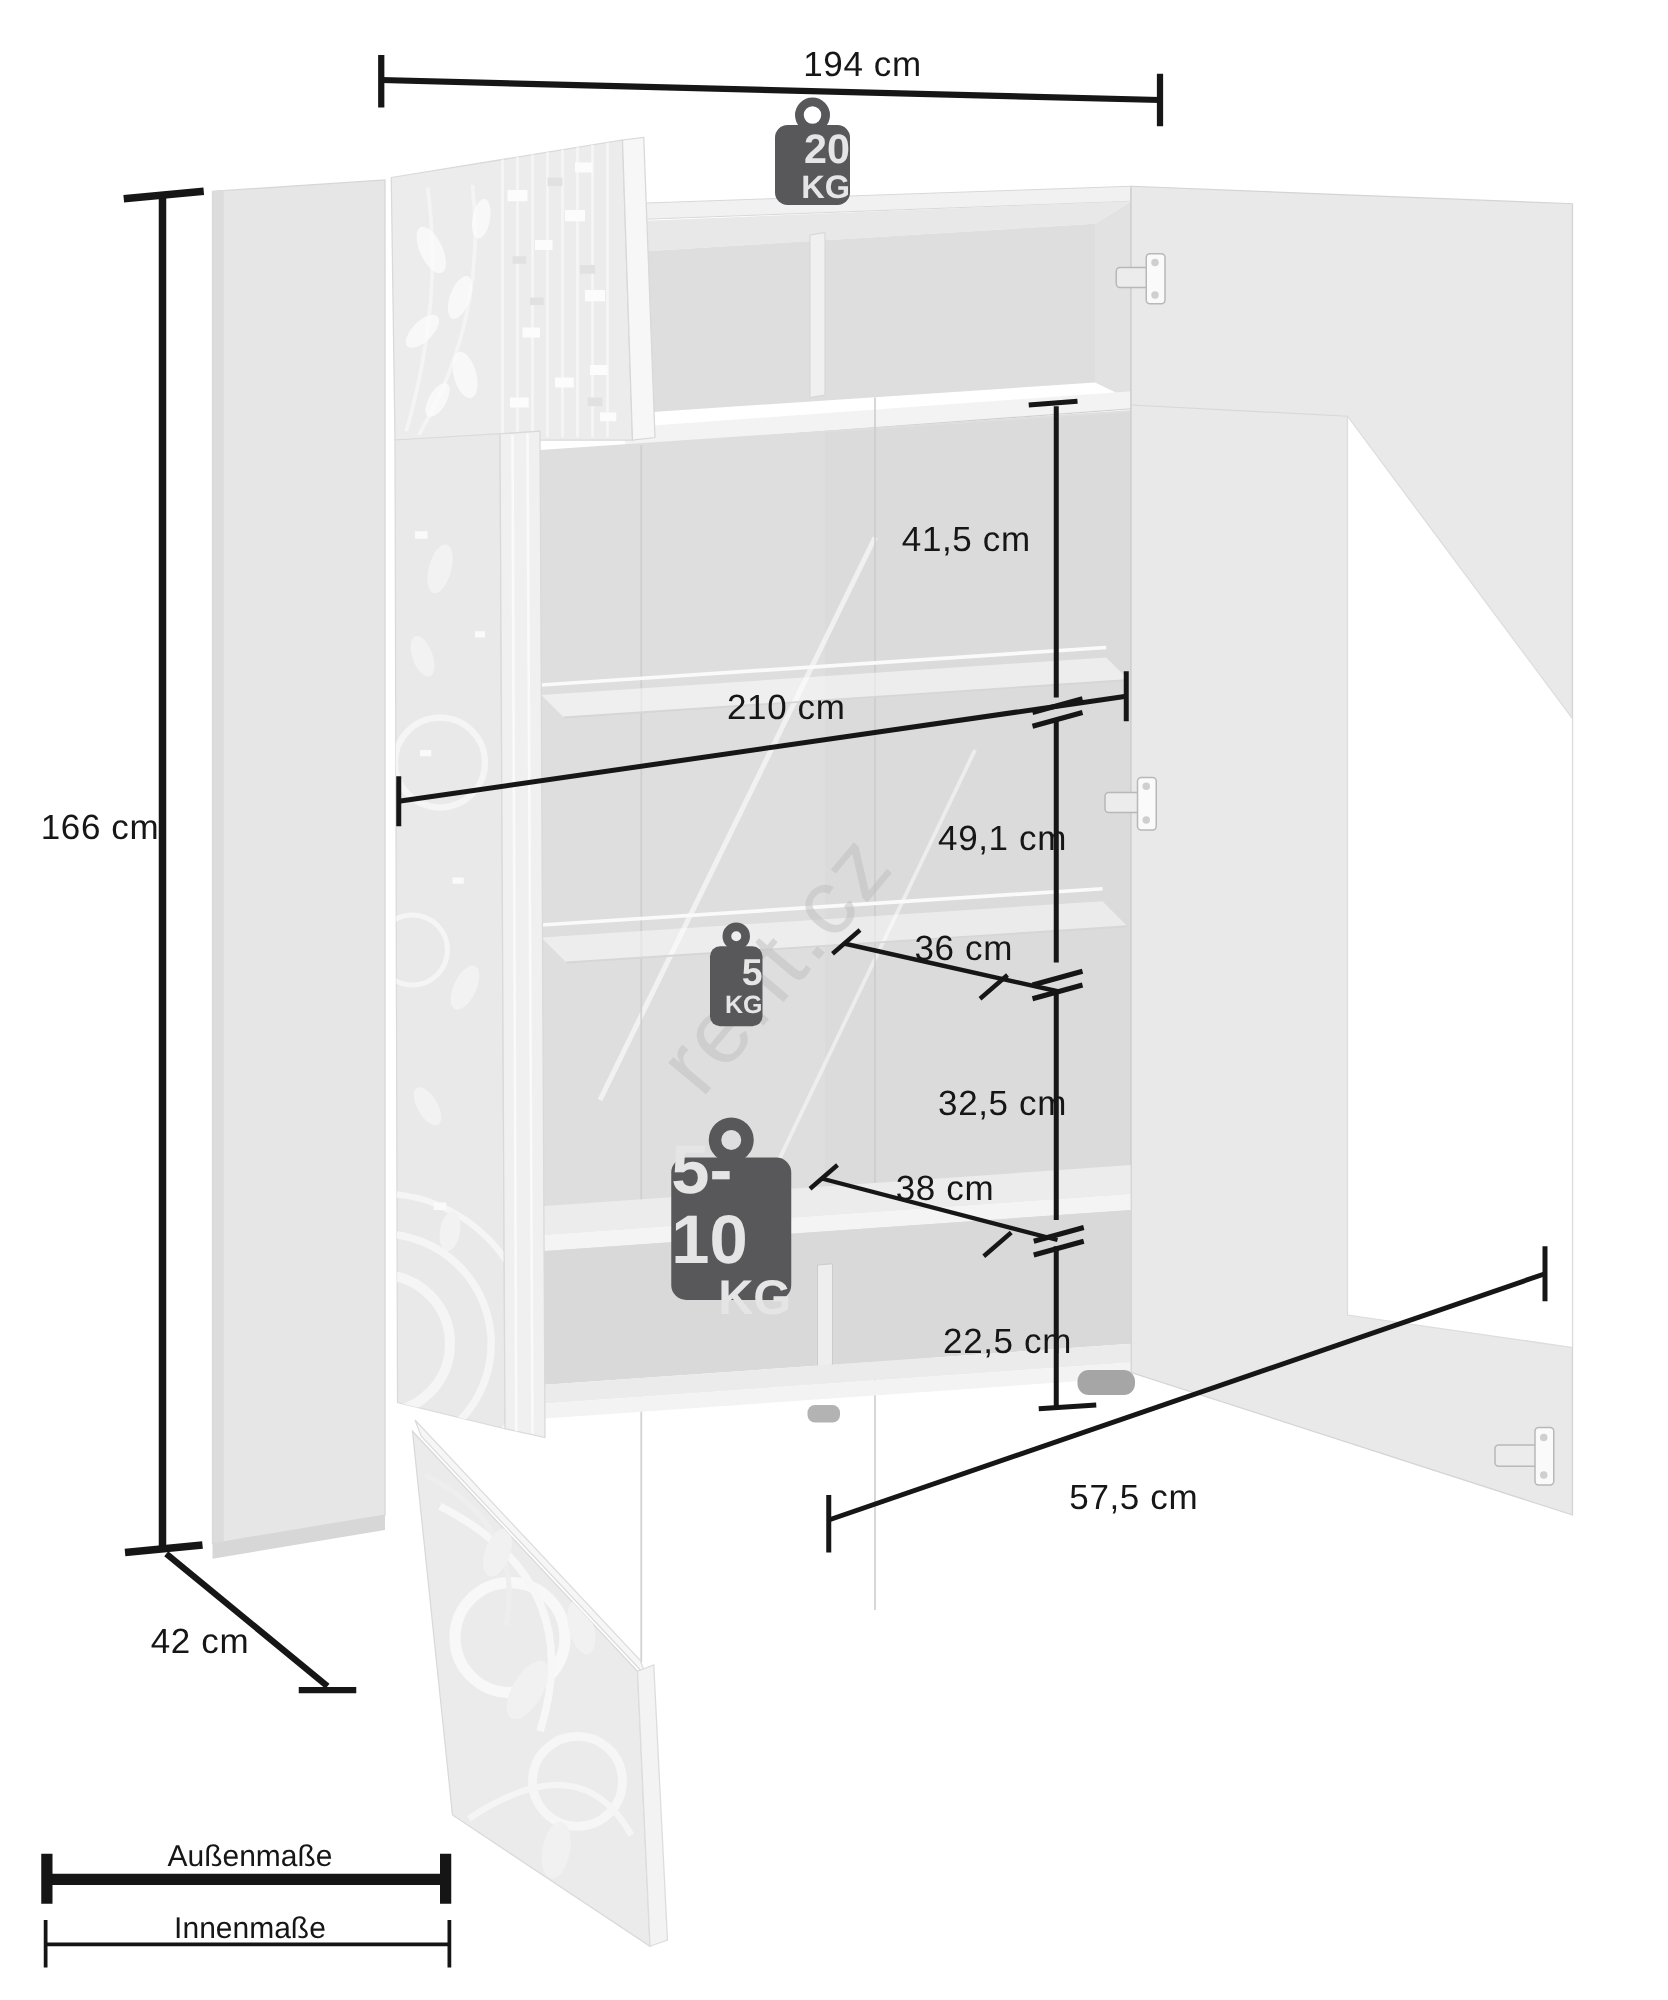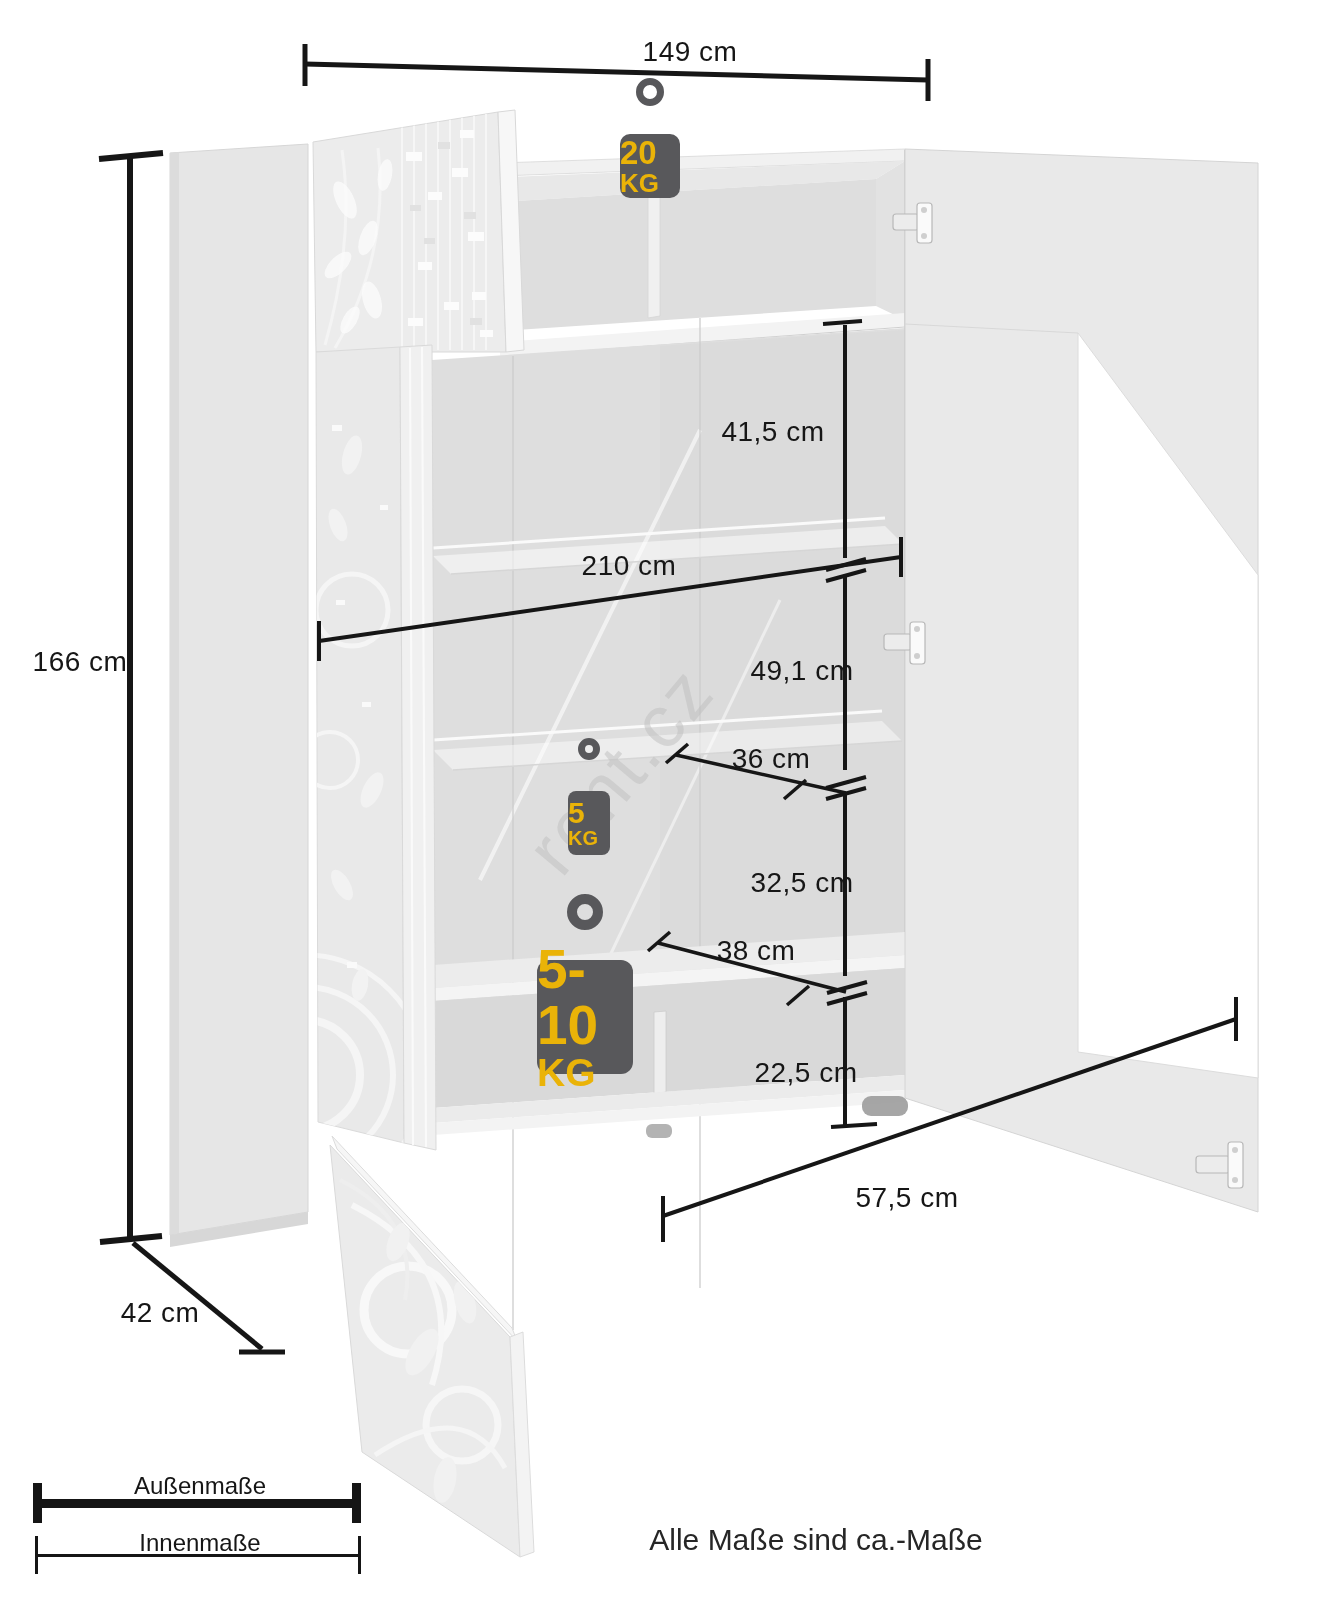--- a/index.html
+++ b/index.html
@@ -10,23 +10,23 @@
   
   .dim{position:absolute;z-index:5;font-size:28px;color:#161616;white-space:nowrap;
        transform:translate(-50%,-50%);letter-spacing:0.5px;}
   
   .watermark{position:absolute;z-index:2;left:620px;top:770px;
        transform:translate(-50%,-50%) rotate(-50deg);
        font-size:74px;color:rgba(190,190,190,0.5);letter-spacing:3px;}
   
   .badge-ring{position:absolute;z-index:4;border-style:solid;border-color:#58585b;
        border-radius:50%;background:transparent;}
-  .badge-body{position:absolute;z-index:4;background:#58585b;color:#eab308;
-       display:flex;flex-direction:column;align-items:flex-start;justify-content:center;
-       font-weight:bold;line-height:1.02;margin-top:34px;}
+  .badge-body{position:absolute;z-index:4;background:#58585b;color:#e5e5e5;
+       display:flex;flex-direction:column;align-items:flex-end;justify-content:center;
+       font-weight:bold;line-height:1.02;}
   .ring-20{left:636px;top:78px;width:14px;height:14px;border-width:7px;}
   .body-20{left:620px;top:100px;width:60px;height:64px;border-radius:10px;}
   .body-20 .v{font-size:33px;} .body-20 .u{font-size:26px;}
   .ring-5{left:578px;top:738px;width:8px;height:8px;border-width:7px;}
   .body-5{left:568px;top:757px;width:42px;height:64px;border-radius:8px;}
   .body-5 .v{font-size:30px;} .body-5 .u{font-size:20px;}
   .ring-510{left:567px;top:894px;width:16px;height:16px;border-width:10px;}
   .body-510{left:537px;top:926px;width:96px;height:114px;border-radius:12px;}
   .body-510 .v{font-size:55px;} .body-510 .u{font-size:39px;}
   
@@ -298,21 +298,21 @@
   <div class="badge-body body-5">
     <span class="v">5</span>
     <span class="u">KG</span>
   </div>
   <div class="badge-ring ring-510"></div>
   <div class="badge-body body-510">
     <span class="v">5-10</span>
     <span class="u">KG</span>
   </div>
 
-  <div class="dim" style="left:690px;top:52px">149 cm</div>
+  <div class="dim" style="left:690px;top:52px">194 cm</div>
   <div class="dim" style="left:80px;top:662px">166 cm</div>
   <div class="dim" style="left:160px;top:1313px">42 cm</div>
   <div class="dim" style="left:629px;top:566px">210 cm</div>
   <div class="dim" style="left:773px;top:432px">41,5 cm</div>
   <div class="dim" style="left:802px;top:671px">49,1 cm</div>
   <div class="dim" style="left:771px;top:759px">36 cm</div>
   <div class="dim" style="left:802px;top:883px">32,5 cm</div>
   <div class="dim" style="left:756px;top:951px">38 cm</div>
   <div class="dim" style="left:806px;top:1073px">22,5 cm</div>
   <div class="dim" style="left:907px;top:1198px">57,5 cm</div>
@@ -320,15 +320,14 @@
   <div class="legend-label" style="left:200px;top:1486px">Außenmaße</div>
   <div class="leg" style="left:37px;top:1499px;width:323px;height:9px"></div>
   <div class="leg" style="left:33px;top:1483px;width:9px;height:40px"></div>
   <div class="leg" style="left:352px;top:1483px;width:9px;height:40px"></div>
 
   <div class="legend-label" style="left:200px;top:1543px">Innenmaße</div>
   <div class="leg" style="left:37px;top:1554px;width:323px;height:3px"></div>
   <div class="leg" style="left:35px;top:1536px;width:3px;height:38px"></div>
   <div class="leg" style="left:358px;top:1536px;width:3px;height:38px"></div>
 
-  <div class="footer-note" style="left:816px;top:1540px">Alle Maße sind ca.-Maße</div>
 
 </div>
 
 </body></html>

